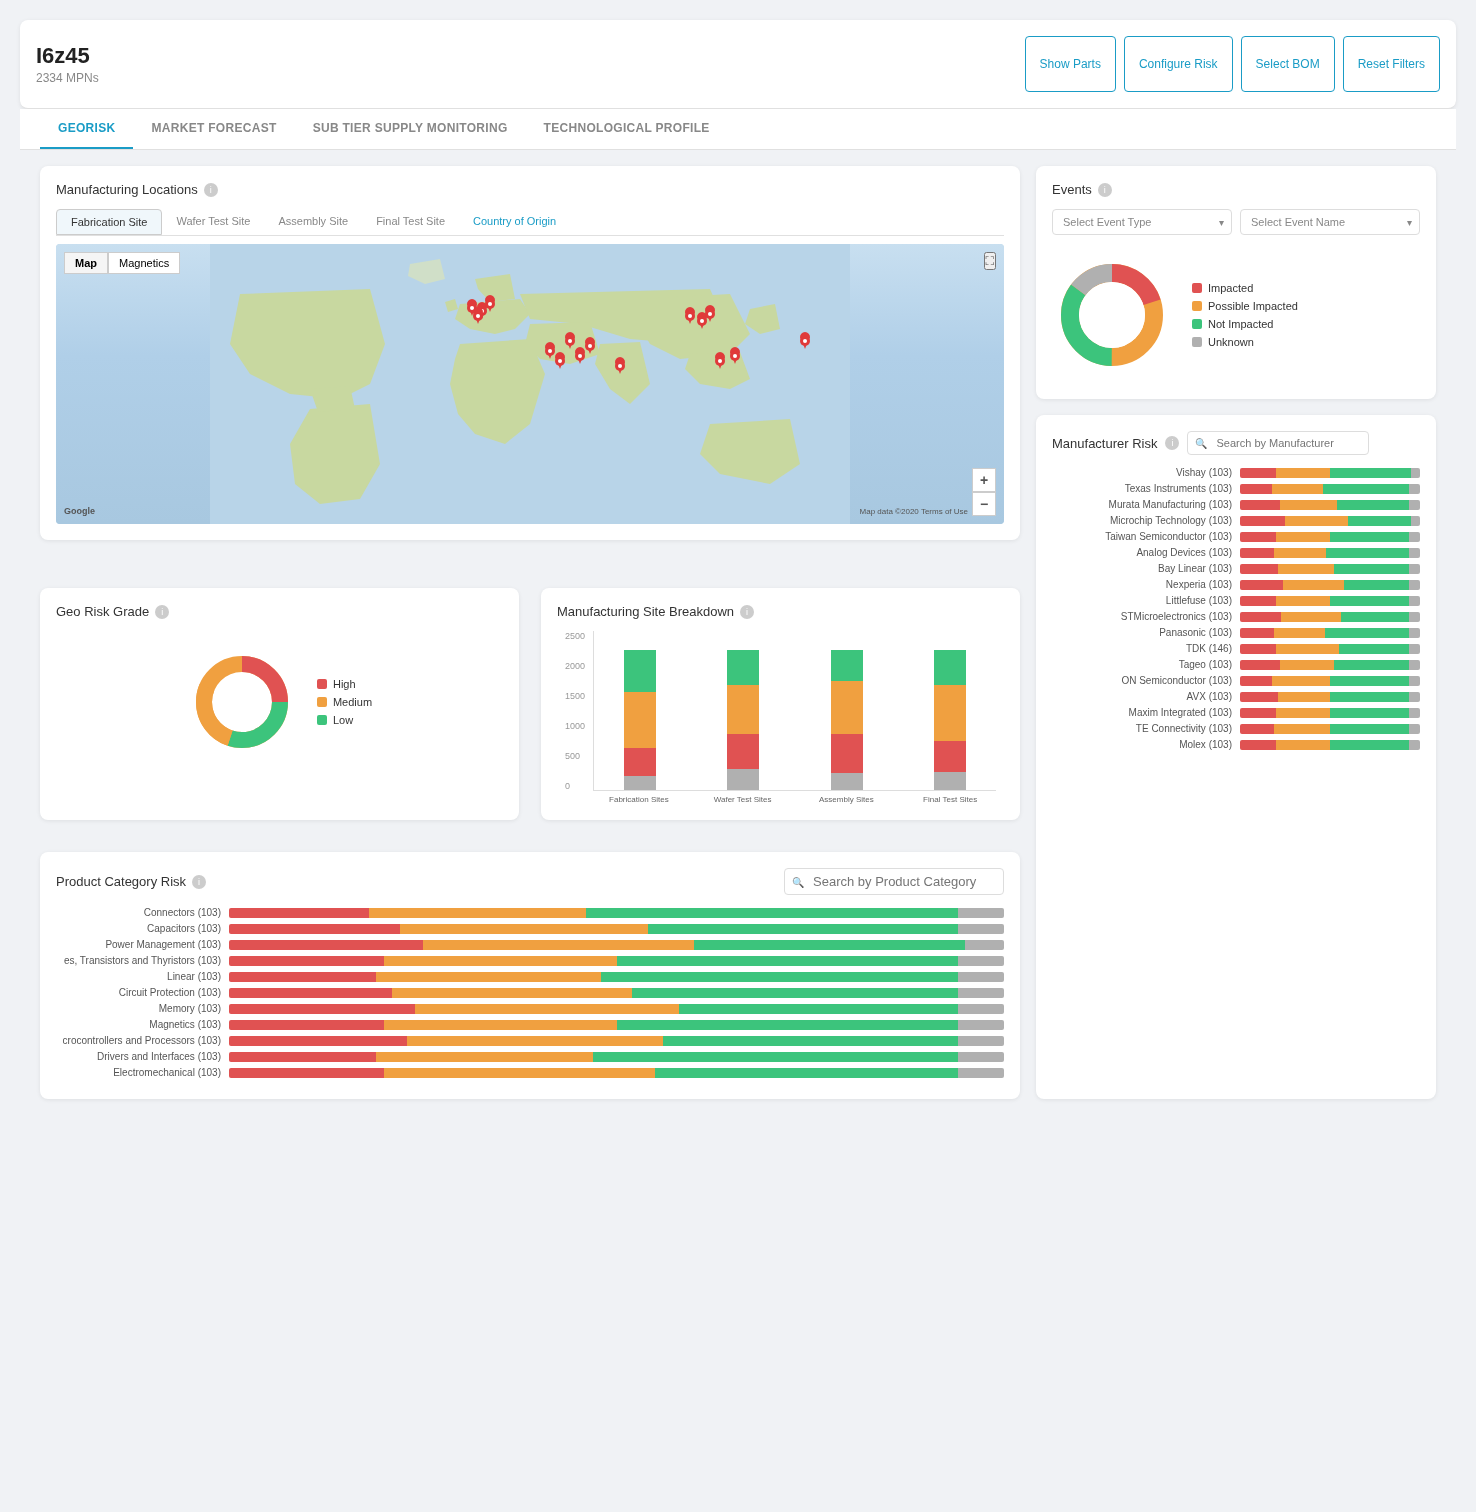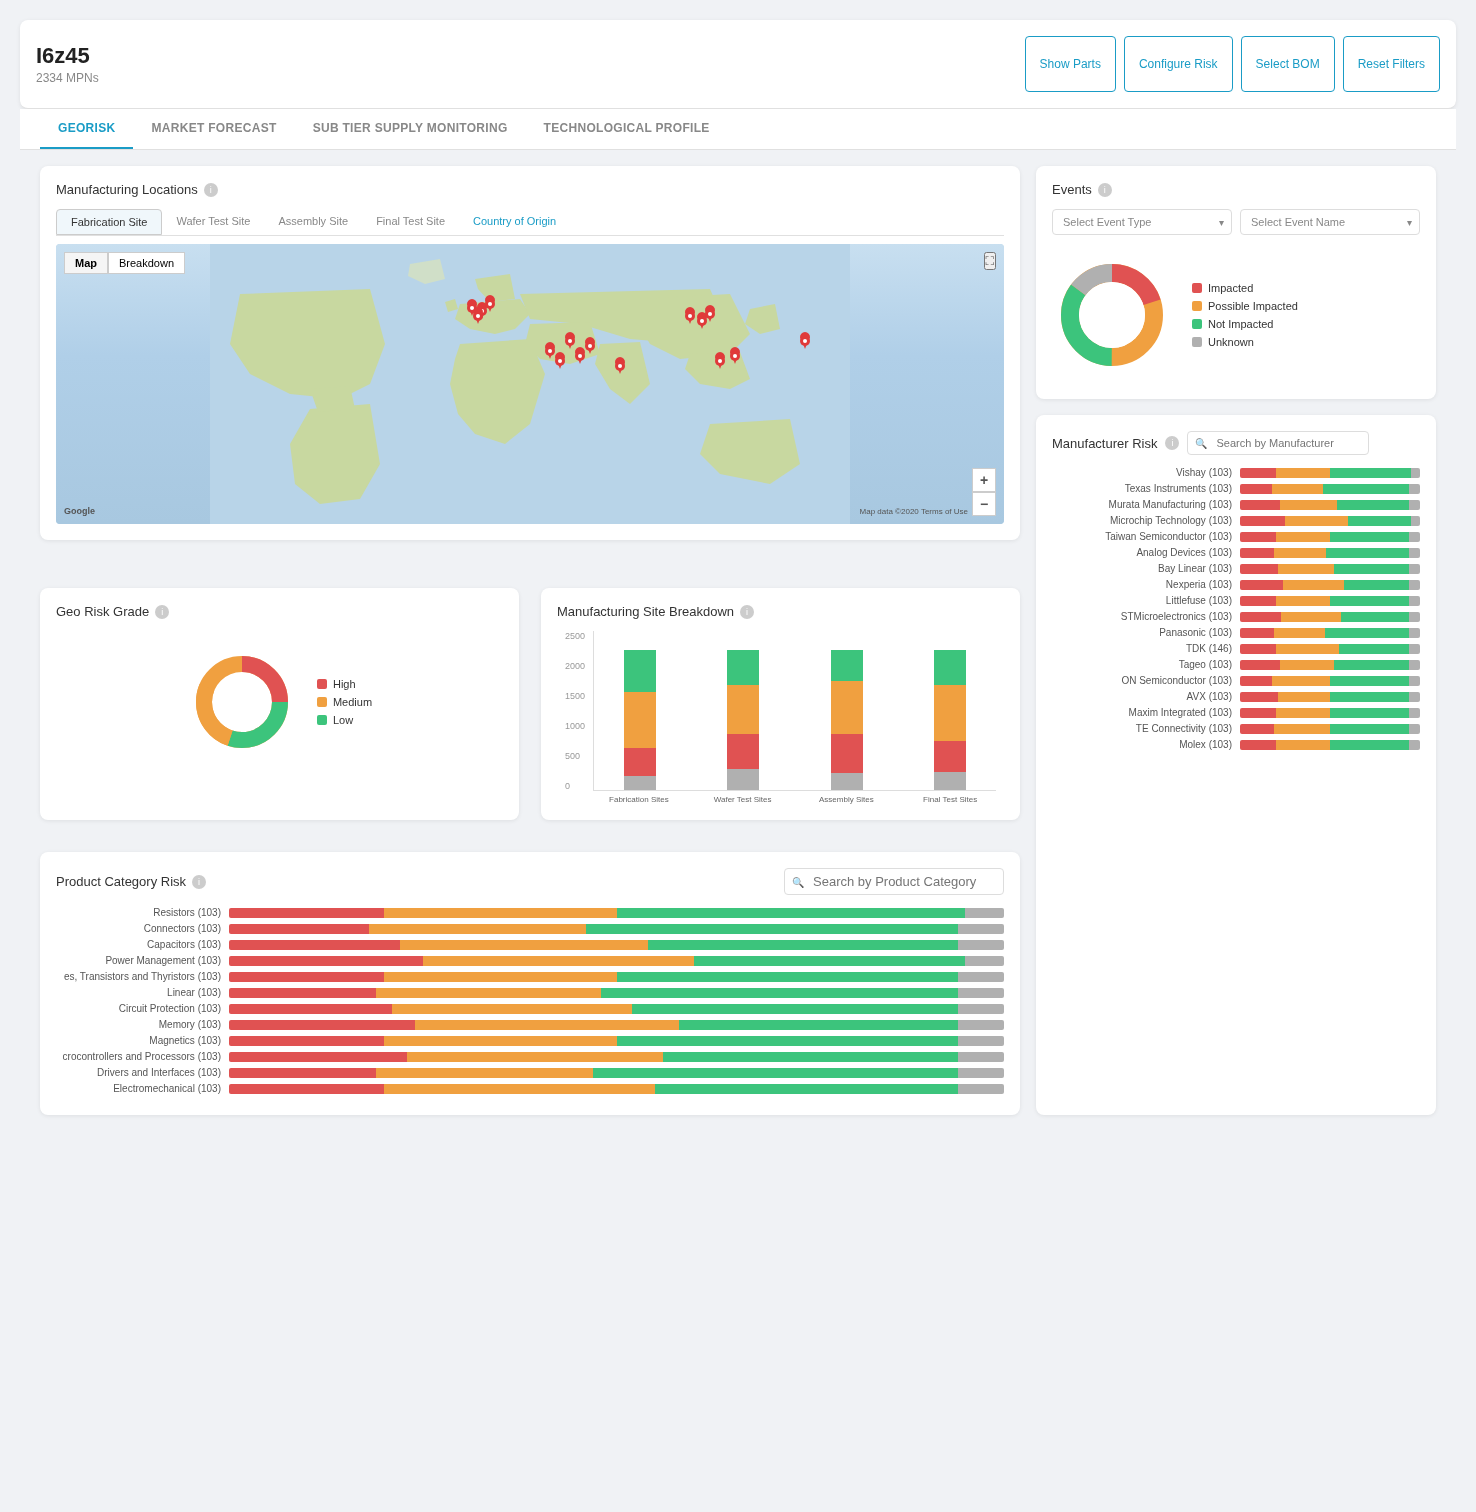--- a/index.html
+++ b/index.html
@@ -255,21 +255,21 @@
                 </g>
 
               <g transform="translate(595,105)">
                   <circle cx="0" cy="-8" r="5" fill="#e03a3a"></circle>
                   <path d="M0,0 L-3,-8 A5,5 0 1,1 3,-8 Z" fill="#e03a3a"></path>
                   <circle cx="0" cy="-8" r="2" fill="#fff"></circle>
                 </g>
             </svg>
             <div class="map-view-toggle">
               <button class="map-view-btn active">Map</button>
-              <button class="map-view-btn">Breakdown</button>
+              <button class="map-view-btn">Magnetics</button>
             </div>
             <button class="map-fullscreen">⛶</button>
             <div class="map-controls">
               <button class="map-btn">+</button>
               <button class="map-btn">−</button>
             </div>
             <div class="google-logo">Google</div>
             <div class="map-data-text" style="font-size:8px;color:#555;position:absolute;bottom:8px;right:36px;">Map data ©2020 Terms of Use</div>
           </div>
         </div>
@@ -378,29 +378,20 @@
           <div class="card-title" style="margin-bottom:0;">
             <span>Product Category Risk</span>
             <span class="info-icon">i</span>
           </div>
           <div class="search-wrap">
             <input type="text" class="search-input" placeholder="Search by Product Category" style="">
           </div>
         </div>
         <div style="margin-top:12px;">
 
-        <div class="risk-bar-row">
-      <span class="risk-bar-label" style="flex:0 0 165px;">Resistors (103)</span>
-      <div class="risk-bar-track">
-        <div class="risk-bar-seg c-red" style="width:20%"></div>
-        <div class="risk-bar-seg c-orange" style="width:30%"></div>
-        <div class="risk-bar-seg c-green" style="width:45%"></div>
-        <div class="risk-bar-seg c-gray" style="width:5%"></div>
-      </div>
-    </div>
             <div class="risk-bar-row">
       <span class="risk-bar-label" style="flex:0 0 165px;">Connectors (103)</span>
       <div class="risk-bar-track">
         <div class="risk-bar-seg c-red" style="width:18%"></div>
         <div class="risk-bar-seg c-orange" style="width:28.000000000000004%"></div>
         <div class="risk-bar-seg c-green" style="width:48%"></div>
         <div class="risk-bar-seg c-gray" style="width:6%"></div>
       </div>
     </div>
             <div class="risk-bar-row">

